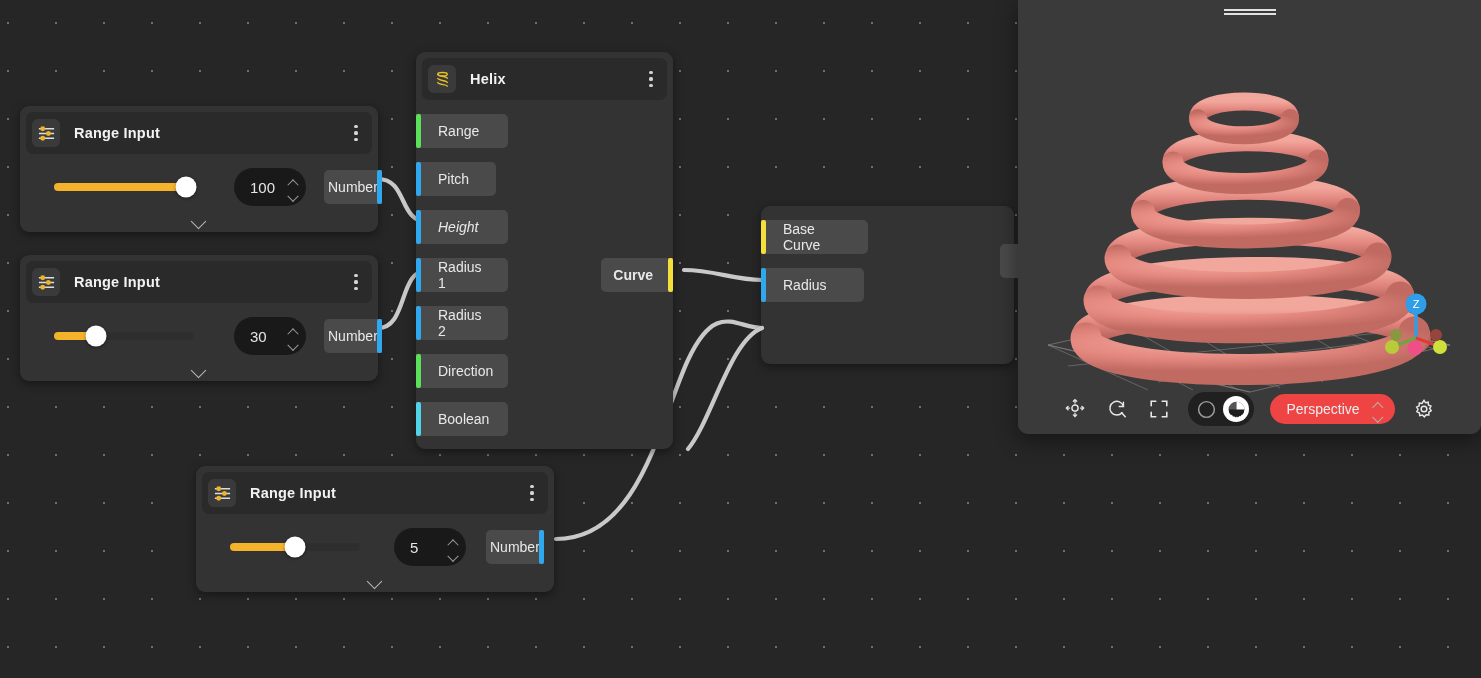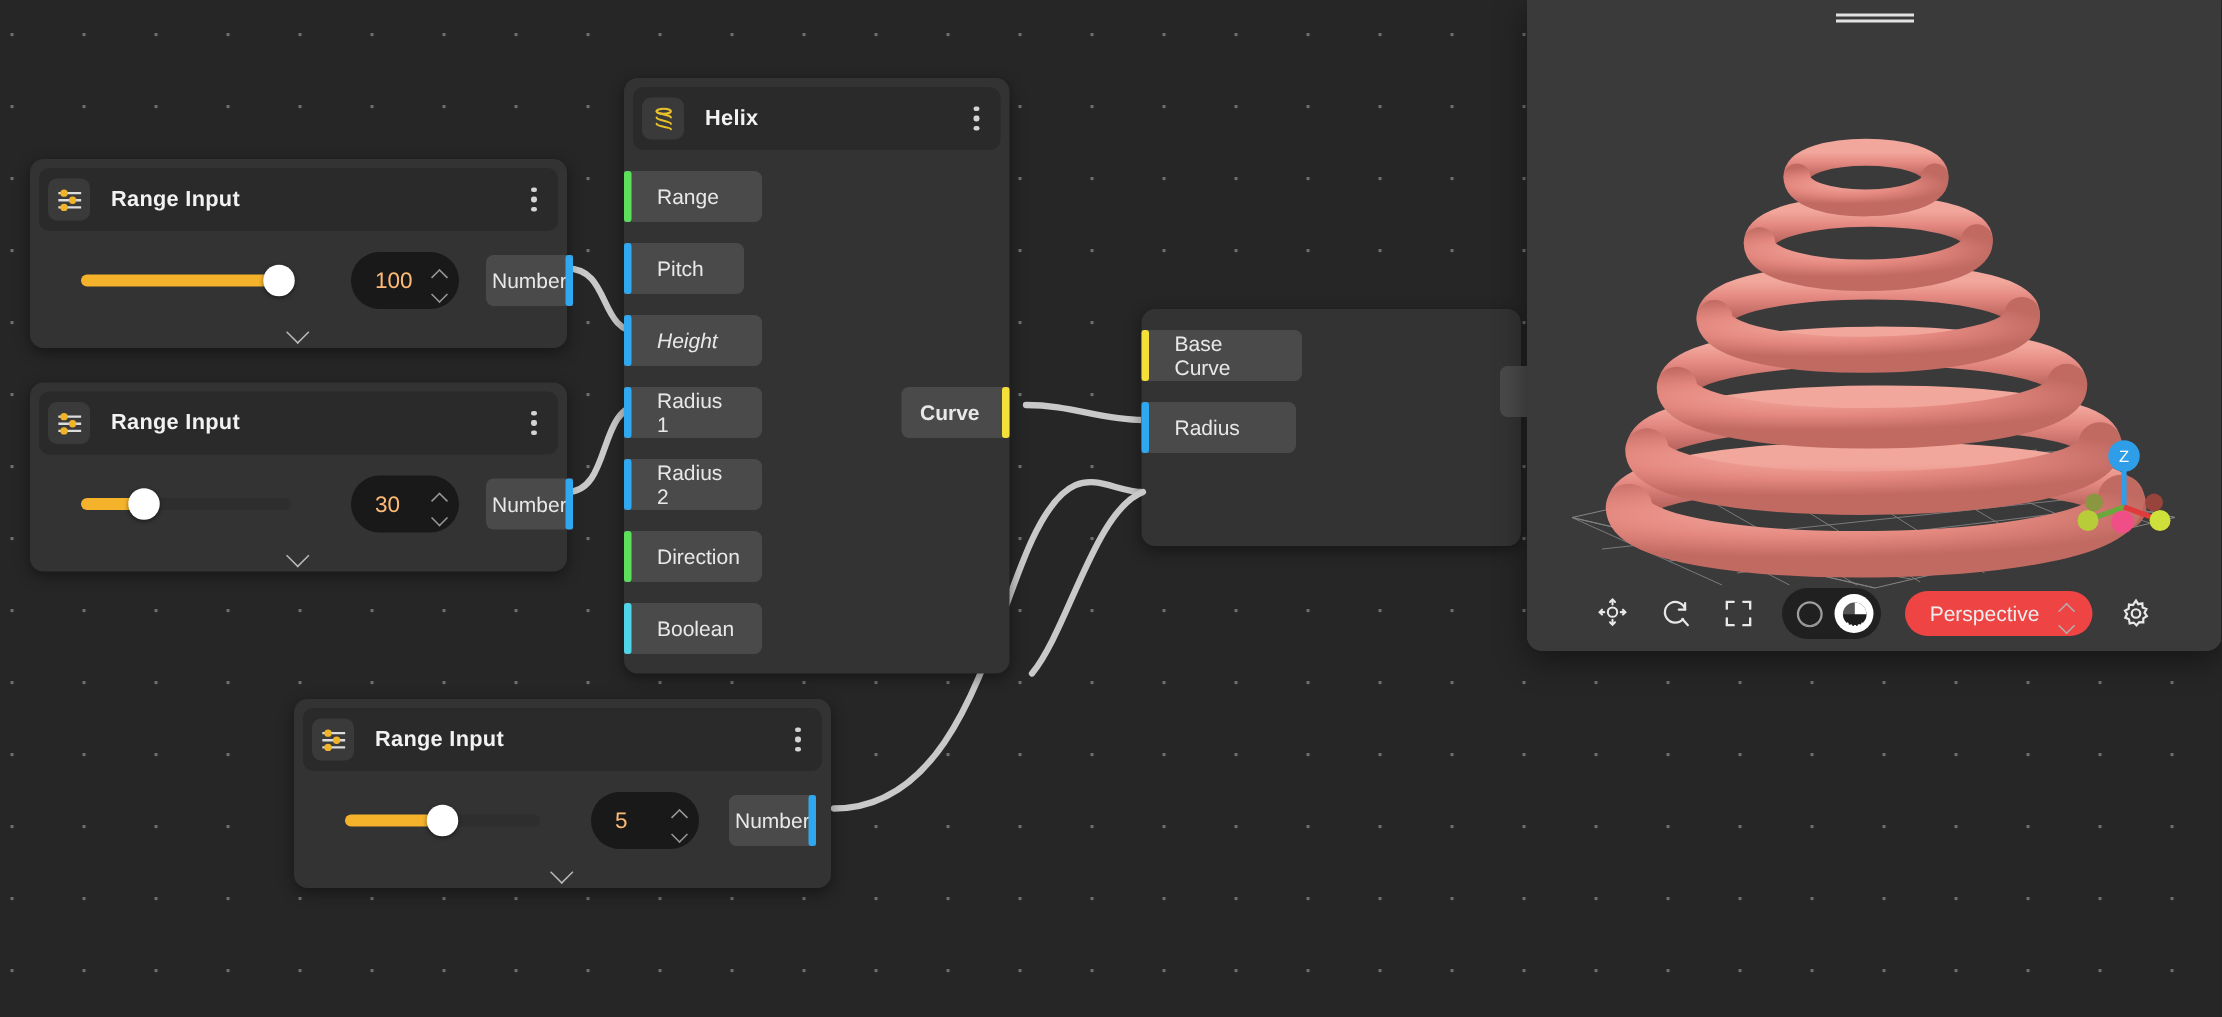--- a/index.html
+++ b/index.html
@@ -108,21 +108,21 @@
   .numfield {
     position: relative;
     height: 38px;
     background: #191919;
     border-radius: 19px;
     display: flex; align-items: center;
     padding: 0 26px 0 16px;
     flex: none;
     cursor: text;
   }
-  .numfield span { color: #fdba74; font-size: 15px; }
+  .numfield span { color: #e5e5e5; font-size: 15px; }
   .steppers {
     position: absolute; right: 8px; top: 50%; transform: translateY(-50%);
     display: flex; flex-direction: column; align-items: center; gap: 5px;
     cursor: pointer;
   }
   .chev { width: 9px; height: 5px; position: relative; }
   .chev::before {
     content: ""; position: absolute; left: 0; top: 0;
     width: 7px; height: 7px;
     border-left: 1.4px solid #9a9a9a; border-top: 1.4px solid #9a9a9a;

